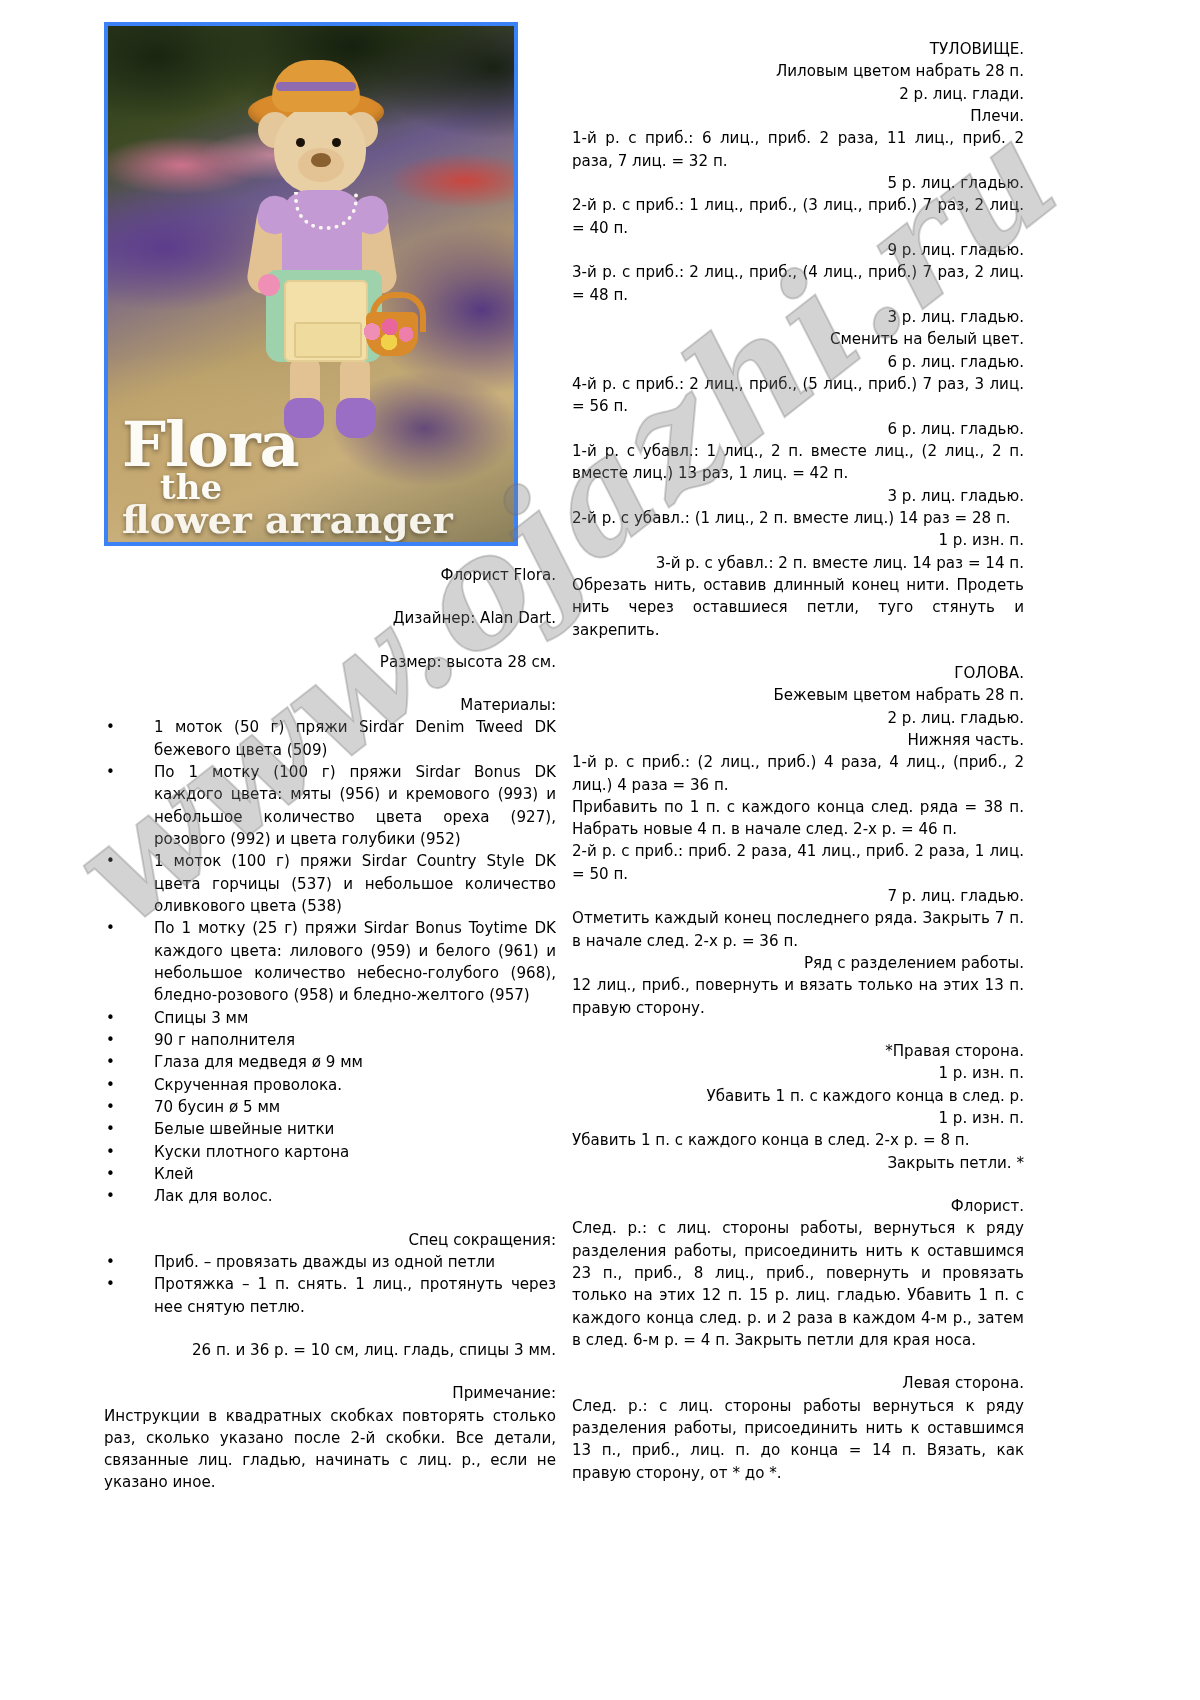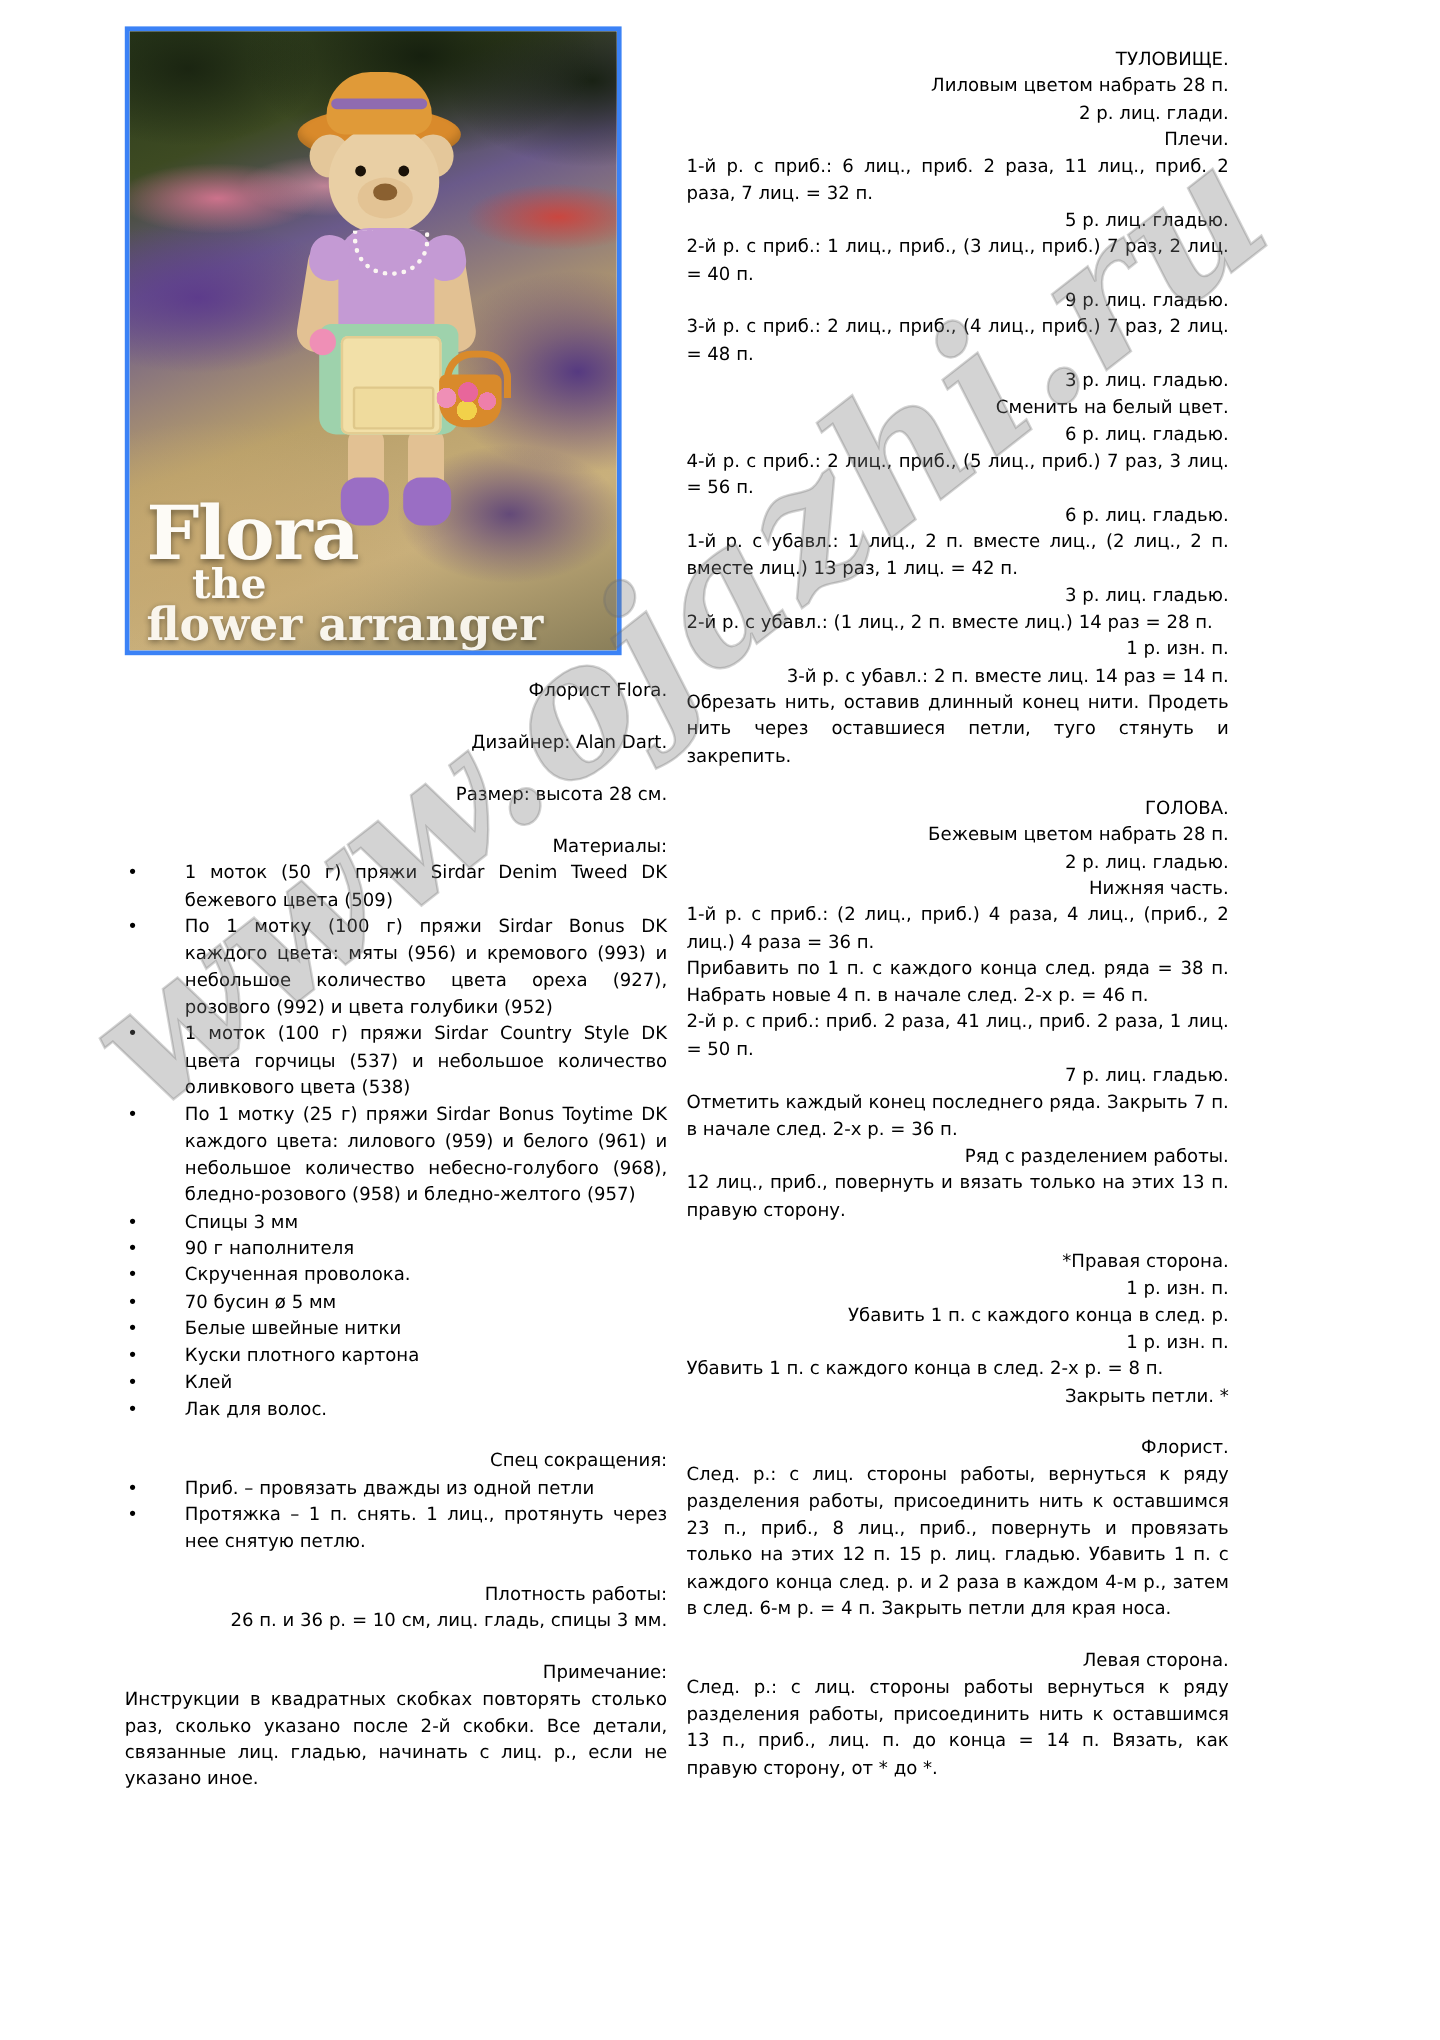--- a/index.html
+++ b/index.html
@@ -289,37 +289,37 @@
     <div class="gap"></div>
 
     <p class="plain heading">Материалы:</p>
     <ul class="bullets">
       <li>1 моток (50 г) пряжи Sirdar Denim Tweed DK бежевого цвета (509)</li>
       <li>По 1 мотку (100 г) пряжи Sirdar Bonus DK каждого цвета: мяты (956) и кремового (993) и небольшое количество цвета ореха (927), розового (992) и цвета голубики (952)</li>
       <li>1 моток (100 г) пряжи Sirdar Country Style DK цвета горчицы (537) и небольшое количество оливкового цвета (538)</li>
       <li>По 1 мотку (25 г) пряжи Sirdar Bonus Toytime DK каждого цвета: лилового (959) и белого (961) и небольшое количество небесно-голубого (968), бледно-розового (958) и бледно-желтого (957)</li>
       <li class="tight">Спицы 3 мм</li>
       <li class="tight">90 г наполнителя</li>
+      <li class="tight">Глаза для медведя ø 9 мм</li>
       <li class="tight">Скрученная проволока.</li>
       <li class="tight">70 бусин ø 5 мм</li>
       <li class="tight">Белые швейные нитки</li>
       <li class="tight">Куски плотного картона</li>
       <li class="tight">Клей</li>
       <li class="tight">Лак для волос.</li>
     </ul>
 
     <div class="gap"></div>
     <p class="plain heading">Спец сокращения:</p>
     <ul class="bullets">
       <li class="tight">Приб. – провязать дважды из одной петли</li>
       <li>Протяжка – 1 п. снять. 1 лиц., протянуть через нее снятую петлю.</li>
     </ul>
 
     <div class="gap"></div>
-    <p class="plain heading">Плотность работы:</p>
     <p class="plain">26 п. и 36 р. = 10 см, лиц. гладь, спицы 3 мм.</p>
 
     <div class="gap"></div>
     <p class="plain heading">Примечание:</p>
     <p>Инструкции в квадратных скобках повторять столько раз, сколько указано после 2-й скобки. Все детали, связанные лиц. гладью, начинать с лиц. р., если не указано иное.</p>
   </div>
 
   <div class="col" id="col-right">
 
     <p class="plain heading">ТУЛОВИЩЕ.</p>

